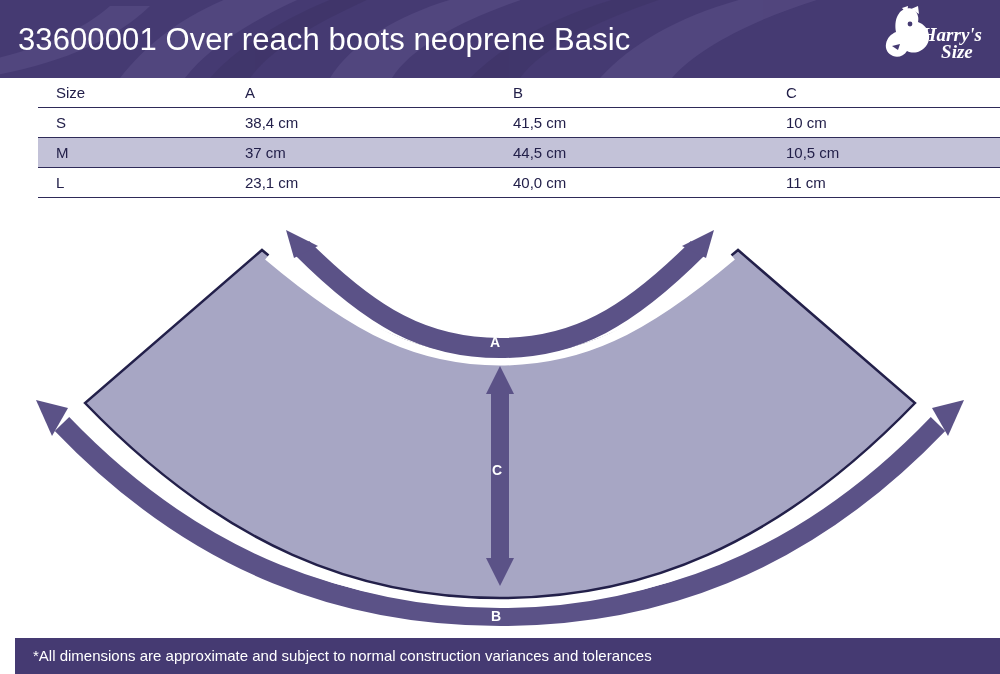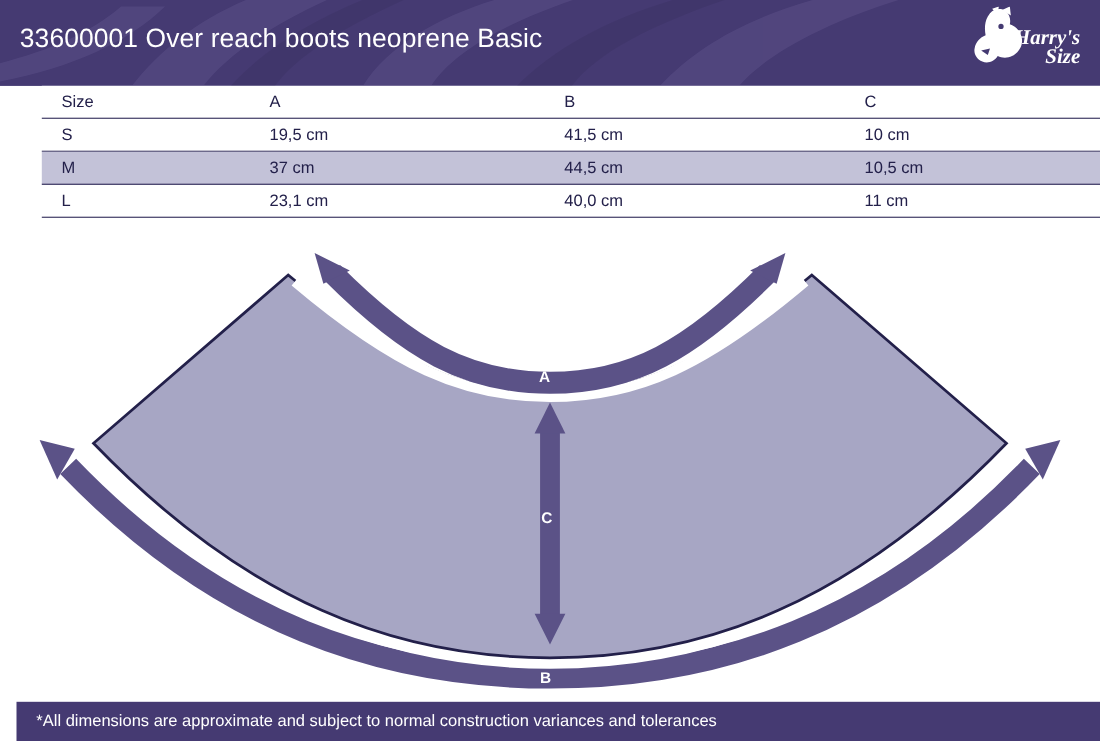--- a/index.html
+++ b/index.html
@@ -30,38 +30,38 @@
   .header-art {
     position: absolute;
     left: 0; top: 0;
     width: 1000px;
     height: 78px;
   }
   .header-title {
     position: absolute;
     left: 18px;
     top: 22px;
-    font-size: 24px;
+    font-size: 31px;
     color: #ffffff;
     letter-spacing: 0.1px;
     white-space: nowrap;
   }
   .logo {
     position: absolute;
     right: 16px;
     top: 6px;
     width: 120px;
     height: 64px;
     color: #ffffff;
   }
   .logo-text {
     position: absolute;
     right: 18px;
     top: 26px;
-    text-align: right;
+    text-align: center;
     color: #ffffff;
     font-family: "Liberation Serif", serif;
     font-style: italic;
     font-weight: bold;
     line-height: 17px;
   }
   .logo-text .l1 { font-size: 19px; display:block; }
   .logo-text .l2 { font-size: 19px; display:block; padding-left: 10px; }
 
   
@@ -174,21 +174,21 @@
 
     <div class="trow head">
       <div class="cell c0">Size</div>
       <div class="cell c1">A</div>
       <div class="cell c2">B</div>
       <div class="cell c3">C</div>
     </div>
 
     <div class="trow">
       <div class="cell c0">S</div>
-      <div class="cell c1">19,5 cm</div>
+      <div class="cell c1">38,4 cm</div>
       <div class="cell c2">41,5 cm</div>
       <div class="cell c3">10 cm</div>
     </div>
 
     <div class="trow alt">
       <div class="cell c0">M</div>
       <div class="cell c1">37 cm</div>
       <div class="cell c2">44,5 cm</div>
       <div class="cell c3">10,5 cm</div>
     </div>

